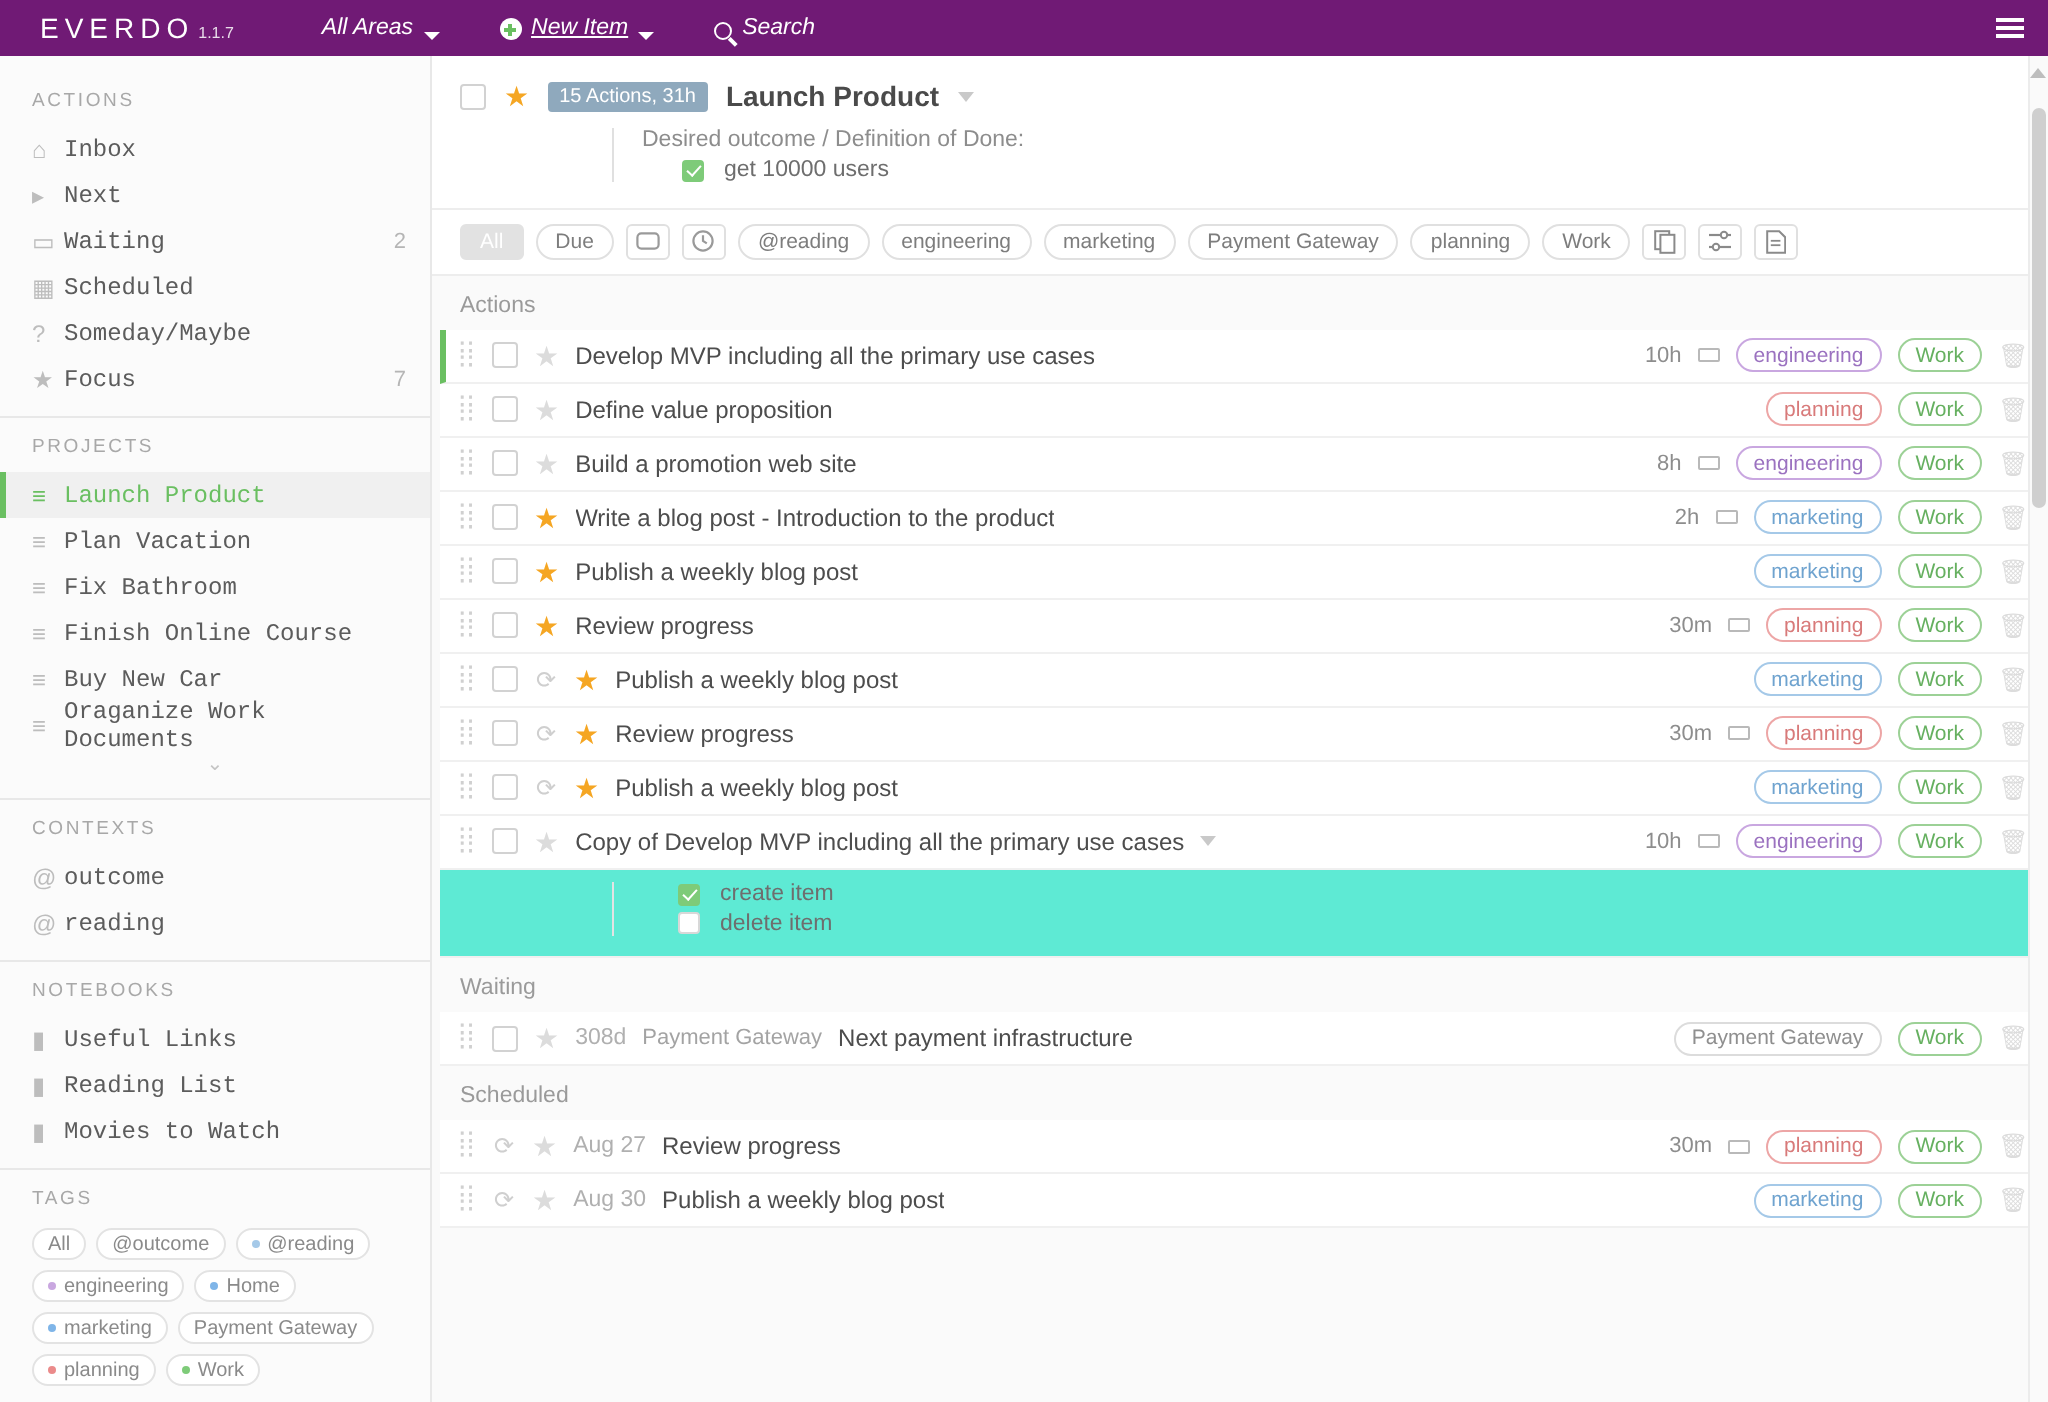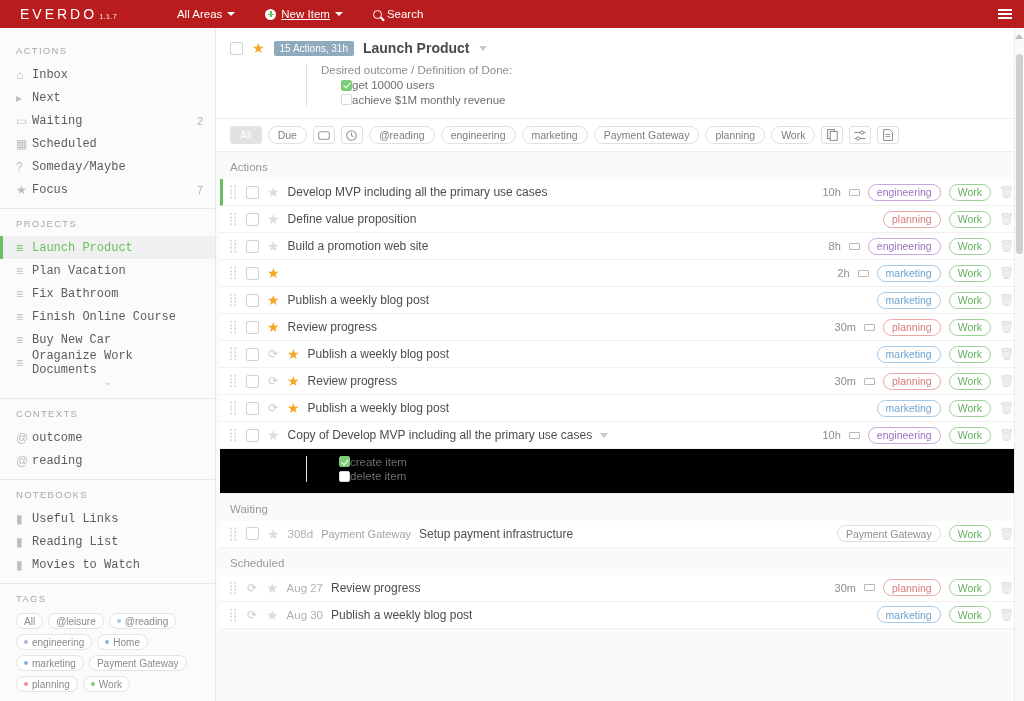--- a/index.html
+++ b/index.html
@@ -7,29 +7,29 @@
     width: 1024px; height: 701px;
     font-family: "Liberation Sans", sans-serif;
     background: #ffffff;
     overflow: hidden;
     color: #4a4a4a;
   }
   body { display: flex; flex-direction: column; }
 
   
   .topbar {
-    height: 28px; background: #b91c1c; color: #ffffff;
+    height: 28px; background: #701a75; color: #ffffff;
     display: flex; align-items: center; flex: 0 0 28px;
-    padding: 0 12px; font-size: 11.5px; position: relative; gap: 16px;
+    padding: 0 12px; font-size: 11.5px; position: relative;
   }
   .brand { display: flex; align-items: baseline; margin-left: 8px; }
   .brand-name { font-size: 14px; letter-spacing: 3px; font-weight: 400; color:#fff; }
   .brand-ver { font-size: 8px; letter-spacing: 0; margin-left: 2px; opacity: .85; }
   .topnav { display: flex; align-items: center; margin-left: 44px; gap: 30px; }
-  .topnav-item { display: flex; align-items: center; gap: 5px; cursor: pointer; color:#fff; font-size: 11.5px; }
+  .topnav-item { display: flex; align-items: flex-end; gap: 5px; cursor: pointer; color:#fff; font-size: 11.5px; font-style: italic; }
   .caret-d { width:0;height:0;border-left:4px solid transparent;border-right:4px solid transparent;border-top:4px solid #fff; display:inline-block; }
   .plus-circle { width:11px;height:11px;border-radius:50%;background:#fff;position:relative;display:inline-block; }
   .plus-circle::before,.plus-circle::after{content:"";position:absolute;background:#6abf61;}
   .plus-circle::before{left:2.5px;top:5px;width:6px;height:1.5px;}
   .plus-circle::after{top:2.5px;left:4.75px;width:1.5px;height:6px;}
   .u-underline { text-decoration: underline; }
   .mag { width:9px;height:9px;border:1.6px solid #fff;border-radius:50%;position:relative;display:inline-block;}
   .mag::after{content:"";position:absolute;right:-4px;bottom:-2.5px;width:5px;height:1.6px;background:#fff;transform:rotate(45deg);}
   .hamburger { position:absolute; right:12px; top:50%; transform:translateY(-50%); display:flex; flex-direction:column; gap:2px; cursor:pointer;}
   .hamburger span { display:block; width:14px; height:2px; background:#fff; }
@@ -76,21 +76,21 @@
   .proj-row { display:flex; align-items:center; gap:9px; }
   .cbox { width:13px;height:13px;border:1px solid #d2d2d2;border-radius:2px;background:#fff;flex:0 0 13px;cursor:pointer;}
   .star { font-size:14px; line-height:1; color:#d9d9d9; cursor:pointer; }
   .star.on { color:#f5a623; }
   .star.lite { color:#dcdcdc; }
   .badge-count { background:#8fa9bd; color:#fff; font-size:10px; padding:2px 6px; border-radius:2px; white-space:nowrap;}
   .proj-title { font-size:14px; font-weight:bold; color:#4a4a4a; }
   .caret-g { width:0;height:0;border-left:4px solid transparent;border-right:4px solid transparent;border-top:5px solid #c9c9c9;cursor:pointer;}
   .outcome { margin: 8px 0 0 76px; border-left:1px solid #e0e0e0; padding-left:14px; }
   .outcome-label { font-size:11.5px; color:#8d8d8d; margin-bottom:3px; }
-  .goal { display:flex; align-items:center; gap:0; margin:2.5px 0; font-size:11.5px; color:#6e6e6e;padding-left:20px; }
+  .goal { display:flex; align-items:center; gap:10px; margin:2.5px 0; font-size:11.5px; color:#6e6e6e;padding-left:20px; }
   .gbox { width:11px;height:11px;border:1px solid #d8d8d8;border-radius:2px;background:#fff;flex:0 0 11px;cursor:pointer;}
   .gbox.on{background:#7ecb79;border-color:#7ecb79;position:relative;}
   .gbox.on::after{content:"";position:absolute;left:3.2px;top:0.6px;width:3px;height:6px;border:solid #fff;border-width:0 1.8px 1.8px 0;transform:rotate(42deg);}
 
   
   .filterbar { display:flex; align-items:center; gap:6px; padding:7px 14px; border-bottom:1px solid #ededed; background:#fff;}
   .fchip { border:1px solid #e0e0e0; border-radius:11px; padding:2px 9px; font-size:10.5px; color:#7d7d7d; background:#fff; white-space:nowrap; cursor:pointer;}
   .fchip.sel { background:#e2e2e2; border-color:#e2e2e2; color:#ffffff; border-radius:3px; }
   .ficon { border:1px solid #e0e0e0; border-radius:3px; width:22px; height:18px; display:flex; align-items:center; justify-content:center; background:#fff; cursor:pointer;}
 
@@ -115,21 +115,21 @@
   .tag {
     border-radius:10px; padding:1.5px 8px; font-size:10.5px; white-space:nowrap; background:#fff;
     border:1px solid #ccc; cursor:pointer;
   }
   .t-engineering{ border-color:#c9a7e0; color:#9b72c0; }
   .t-planning{ border-color:#eda6a6; color:#d87a7a; }
   .t-marketing{ border-color:#a5c9e8; color:#6fa3cf; }
   .t-work{ border-color:#9cd196; color:#66b060; }
   .t-paygw{ border-color:#dcdcdc; color:#8f8f8f; }
   .trash { color:#dcdcdc; font-size:12px; width:13px; text-align:center; cursor:pointer; }
-  .sub { background:#000000; margin:0 4px; border-bottom:1px solid #f0f0f0; padding: 4px 0 8px 0;}
+  .sub { background:#5eead4; margin:0 4px; border-bottom:1px solid #f0f0f0; padding: 4px 0 8px 0;}
   .subinner { margin-left:86px; border-left:1px solid #e3e3e3; padding-left:12px;}
 
   
   .sbar { position:absolute; right:0; top:0; bottom:0; width:10px; background:#fafafa; border-left:1px solid #ececec;}
   .sthumb { position:absolute; right:1px; top:26px; width:7px; height:200px; background:#cfcfcf; border-radius:4px;}
   .sarrow { position:absolute; right:1.5px; top:6px; width:0;height:0;border-left:4px solid transparent;border-right:4px solid transparent;border-bottom:5px solid #bdbdbd;}
 </style>
 </head>
 <body>
 
@@ -256,21 +256,21 @@
         <span class="lbl">Movies to Watch</span>
         <span class="cnt"></span>
       </div>
       <div class="divider"></div>
       <div class="sec-title">TAGS</div>
       <div class="tagwrap">
         <div class="tagpill">
           <span>All</span>
         </div>
         <div class="tagpill">
-          <span>@leisure</span>
+          <span>@outcome</span>
         </div>
         <div class="tagpill">
           <span class="dot" style="background: rgb(165, 201, 232);"></span>
           <span>@reading</span>
         </div>
         <div class="tagpill">
           <span class="dot" style="background: rgb(201, 167, 224);"></span>
           <span>engineering</span>
         </div>
         <div class="tagpill">
@@ -304,24 +304,20 @@
         <div class="badge-count">15 Actions, 31h</div>
         <div class="proj-title">Launch Product</div>
         <i class="caret-g"></i>
       </div>
       <div class="outcome">
         <div class="outcome-label">Desired outcome / Definition of Done:</div>
         <div id="goals">
             <div class="goal">
               <span class="gbox on"></span>
               <span>get 10000 users</span>
-            </div>
-            <div class="goal">
-              <span class="gbox"></span>
-              <span>achieve $1M monthly revenue</span>
             </div>
           </div>
       </div>
     </div>
 
     <div class="filterbar" id="filterbar">
         <div class="fchip sel">All</div>
         <div class="fchip">Due</div>
         <div class="ficon">
           <svg width="12" height="9" viewBox="0 0 12 9">
@@ -408,20 +404,21 @@
           <span class="tag t-work">Work</span>
           <span class="trash">🗑</span>
         </div>
         <div class="row">
           <span class="grip">
             <b>∷</b>
             <b>∷</b>
           </span>
           <span class="cbox"></span>
           <span class="star on">★</span>
+          <span class="rtitle">Write a blog post - Introduction to the product</span>
           <span class="spacer"></span>
           <span class="dur">2h</span>
           <span class="note-ic"></span>
           <span class="tag t-marketing">marketing</span>
           <span class="tag t-work">Work</span>
           <span class="trash">🗑</span>
         </div>
         <div class="row">
           <span class="grip">
             <b>∷</b>
@@ -525,21 +522,21 @@
         <div class="grp-title">Waiting</div>
         <div class="row">
           <span class="grip">
             <b>∷</b>
             <b>∷</b>
           </span>
           <span class="cbox"></span>
           <span class="star lite">★</span>
           <span class="rdate">308d</span>
           <span class="rctx">Payment Gateway</span>
-          <span class="rtitle">Setup payment infrastructure</span>
+          <span class="rtitle">Next payment infrastructure</span>
           <span class="spacer"></span>
           <span class="tag t-paygw">Payment Gateway</span>
           <span class="tag t-work">Work</span>
           <span class="trash">🗑</span>
         </div>
         <div class="grp-title">Scheduled</div>
         <div class="row">
           <span class="grip">
             <b>∷</b>
             <b>∷</b>

